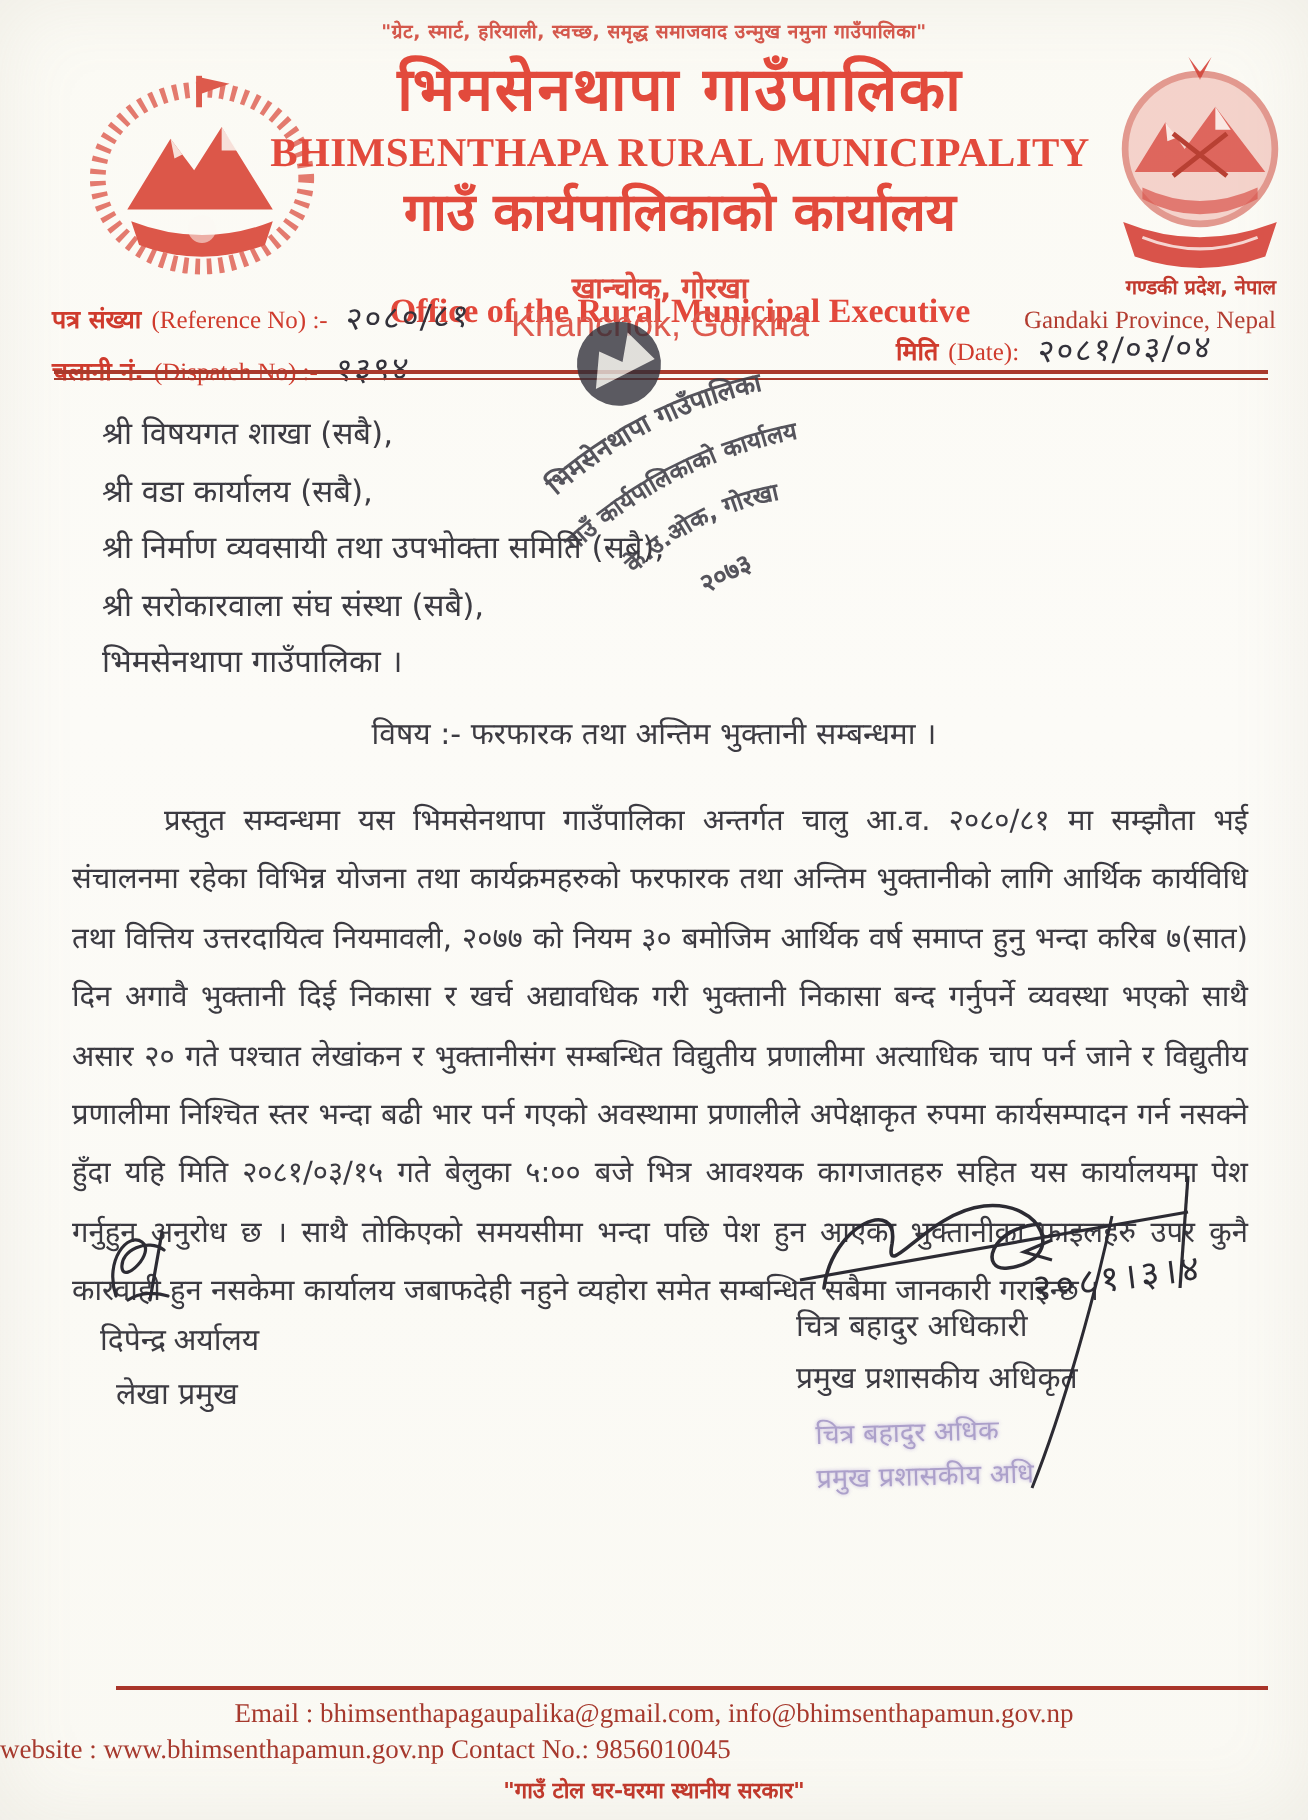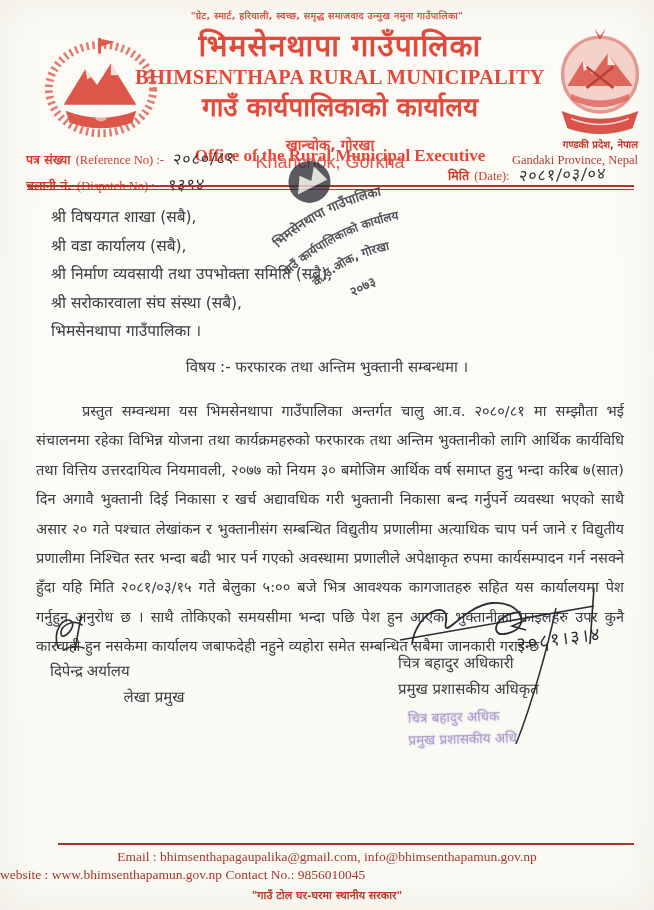--- a/index.html
+++ b/index.html
@@ -62,21 +62,21 @@
     position:absolute; left:36px; right:30px; top:396px;
     font-size:14.6px; line-height:29.4px; color:#3b3a41;
     text-align:justify; text-indent:46px;
   }
   
   .sig-left { position:absolute; left:50px; top:612px; width:200px; }
   .sig-right { position:absolute; left:398px; top:586px; width:240px; }
   .sig-name { font-size:15px; color:#3c3b42; line-height:26px; }
   .sig-title { font-size:15px; color:#3c3b42; line-height:26px; }
   .sig-left .sig-name { margin-top:4px;font-family:Liberation Serif, serif; }
-  .sig-left .sig-title { margin-left:8px;text-align:center; }
+  .sig-left .sig-title { margin-left:8px; }
   .hand-date {
     position:absolute; left:118px; top:40px; font-size:18px; color:#2d2c34;
     transform:rotate(-7deg); letter-spacing:2px; white-space:nowrap;
   }
   .ghost-stamp {
     margin-top:2px; margin-left:10px; transform:rotate(-1.5deg);
     color:#8e7eba; opacity:.72; text-shadow:0 0 2px rgba(150,130,200,.8);
     font-size:13.5px; line-height:22px; white-space:nowrap;
   }
   

